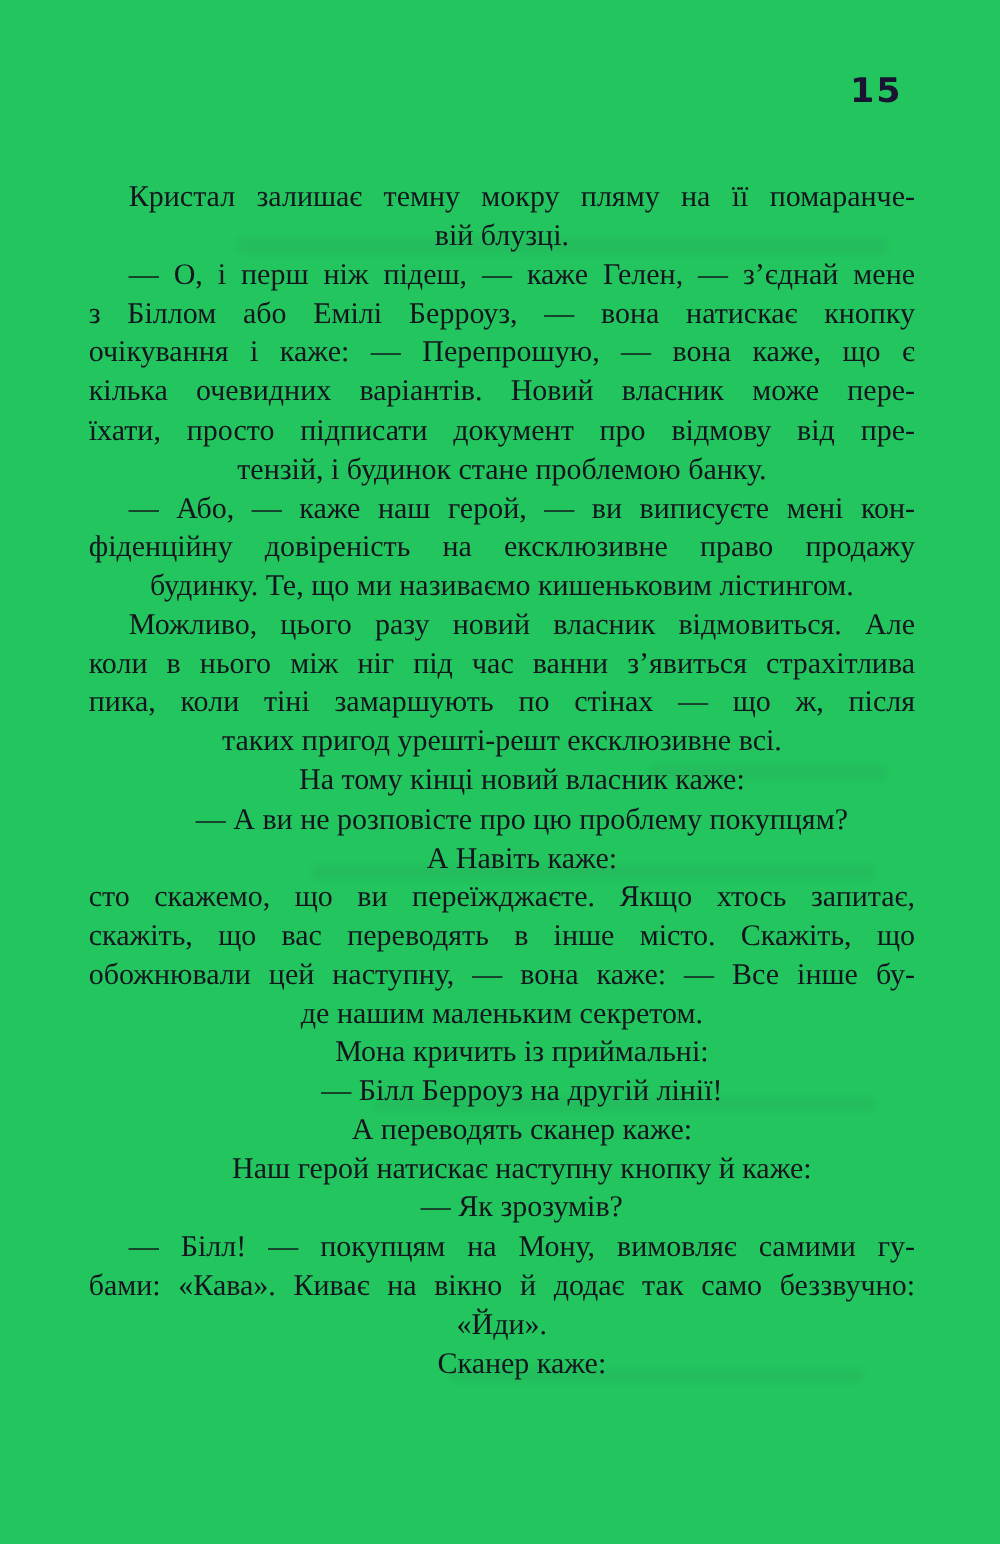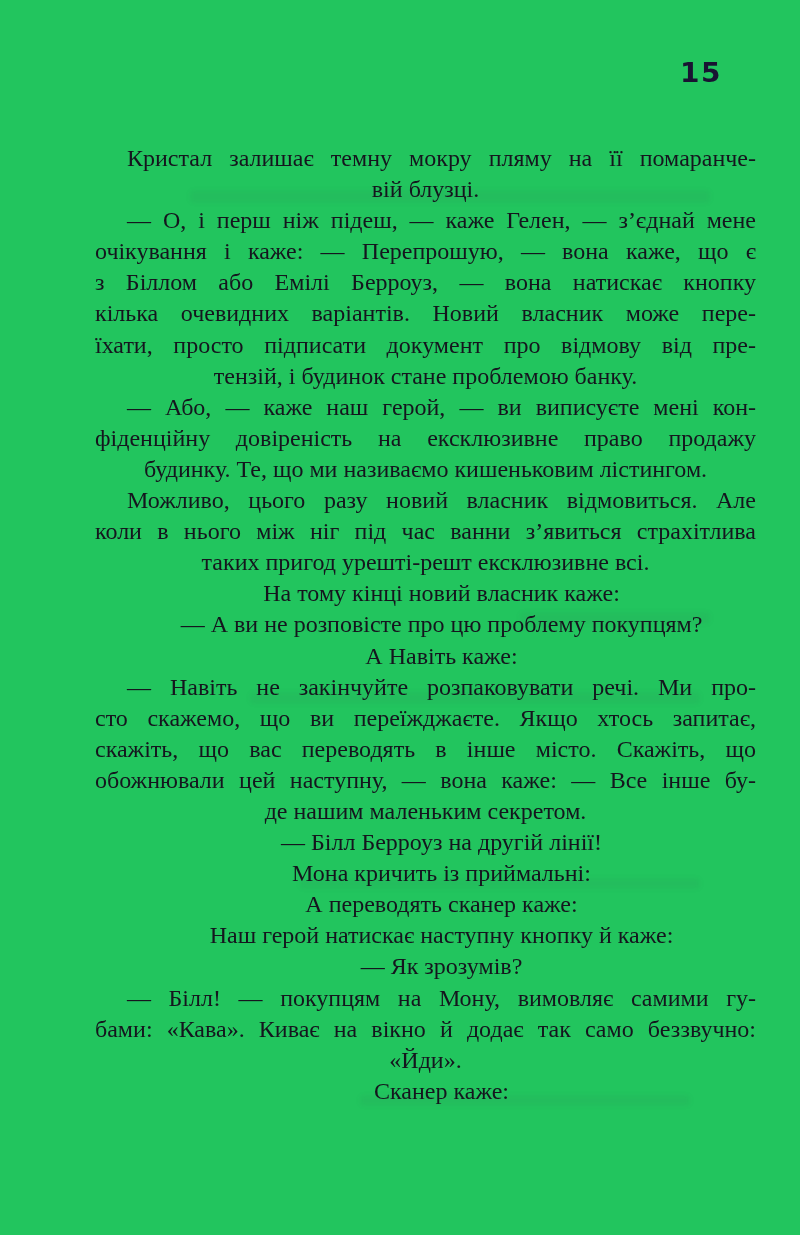--- a/index.html
+++ b/index.html
@@ -27,21 +27,20 @@
     color: var(--accent, #191432);
     transform: scaleY(0.97);
   }
   .text-block {
     position: absolute;
     left: 71px;
     top: 143px;
     width: 661px;
     color: var(--ink, #15151e);
     font-size: 24px;
-    margin-left: 24px;
   }
   .line {
     height: 31.1px;
     line-height: 31.1px;
     overflow: hidden;
     text-align: center;
     white-space: normal;
   }
   .line.j {
     text-align: justify;
@@ -73,41 +72,41 @@
   <div class="bleed b1"></div>
   <div class="bleed b2"></div>
   <div class="bleed b3"></div>
   <div class="bleed b4"></div>
   <div class="bleed b5"></div>
 
   <div class="text-block">
       <div class="line indent j">Кристал залишає темну мокру пляму на її помаранче-</div>
       <div class="line">вій блузці.</div>
       <div class="line indent j">— О, і перш ніж підеш, — каже Гелен, — з’єднай мене</div>
+      <div class="line j">з Біллом або Емілі Берроуз, — вона натискає кнопку</div>
       <div class="line j">очікування і каже: — Перепрошую, — вона каже, що є</div>
-      <div class="line j">з Біллом або Емілі Берроуз, — вона натискає кнопку</div>
       <div class="line j">кілька очевидних варіантів. Новий власник може пере-</div>
       <div class="line j">їхати, просто підписати документ про відмову від пре-</div>
       <div class="line">тензій, і будинок стане проблемою банку.</div>
       <div class="line indent j">— Або, — каже наш герой, — ви виписуєте мені кон-</div>
       <div class="line j">фіденційну довіреність на ексклюзивне право продажу</div>
       <div class="line">будинку. Те, що ми називаємо кишеньковим лістингом.</div>
       <div class="line indent j">Можливо, цього разу новий власник відмовиться. Але</div>
       <div class="line j">коли в нього між ніг під час ванни з’явиться страхітлива</div>
+      <div class="line j">пика, коли тіні замаршують по стінах — що ж, після</div>
       <div class="line">таких пригод урешті-решт ексклюзивне всі.</div>
       <div class="line indent">На тому кінці новий власник каже:</div>
       <div class="line indent">— А ви не розповісте про цю проблему покупцям?</div>
       <div class="line indent">А Навіть каже:</div>
-      <div class="line indent j">— Навіть не закінчуйте розпаковувати речі. Ми про-</div>
       <div class="line j">сто скажемо, що ви переїжджаєте. Якщо хтось запитає,</div>
       <div class="line j">скажіть, що вас переводять в інше місто. Скажіть, що</div>
       <div class="line j">обожнювали цей наступну, — вона каже: — Все інше бу-</div>
       <div class="line">де нашим маленьким секретом.</div>
+      <div class="line indent">Мона кричить із приймальні:</div>
       <div class="line indent">— Білл Берроуз на другій лінії!</div>
-      <div class="line indent">Мона кричить із приймальні:</div>
       <div class="line indent">А переводять сканер каже:</div>
       <div class="line indent">Наш герой натискає наступну кнопку й каже:</div>
       <div class="line indent">— Як зрозумів?</div>
       <div class="line indent j">— Білл! — покупцям на Мону, вимовляє самими гу-</div>
       <div class="line j">бами: «Кава». Киває на вікно й додає так само беззвучно:</div>
       <div class="line">«Йди».</div>
       <div class="line indent">Сканер каже:</div>
     </div>
 </div>
 

